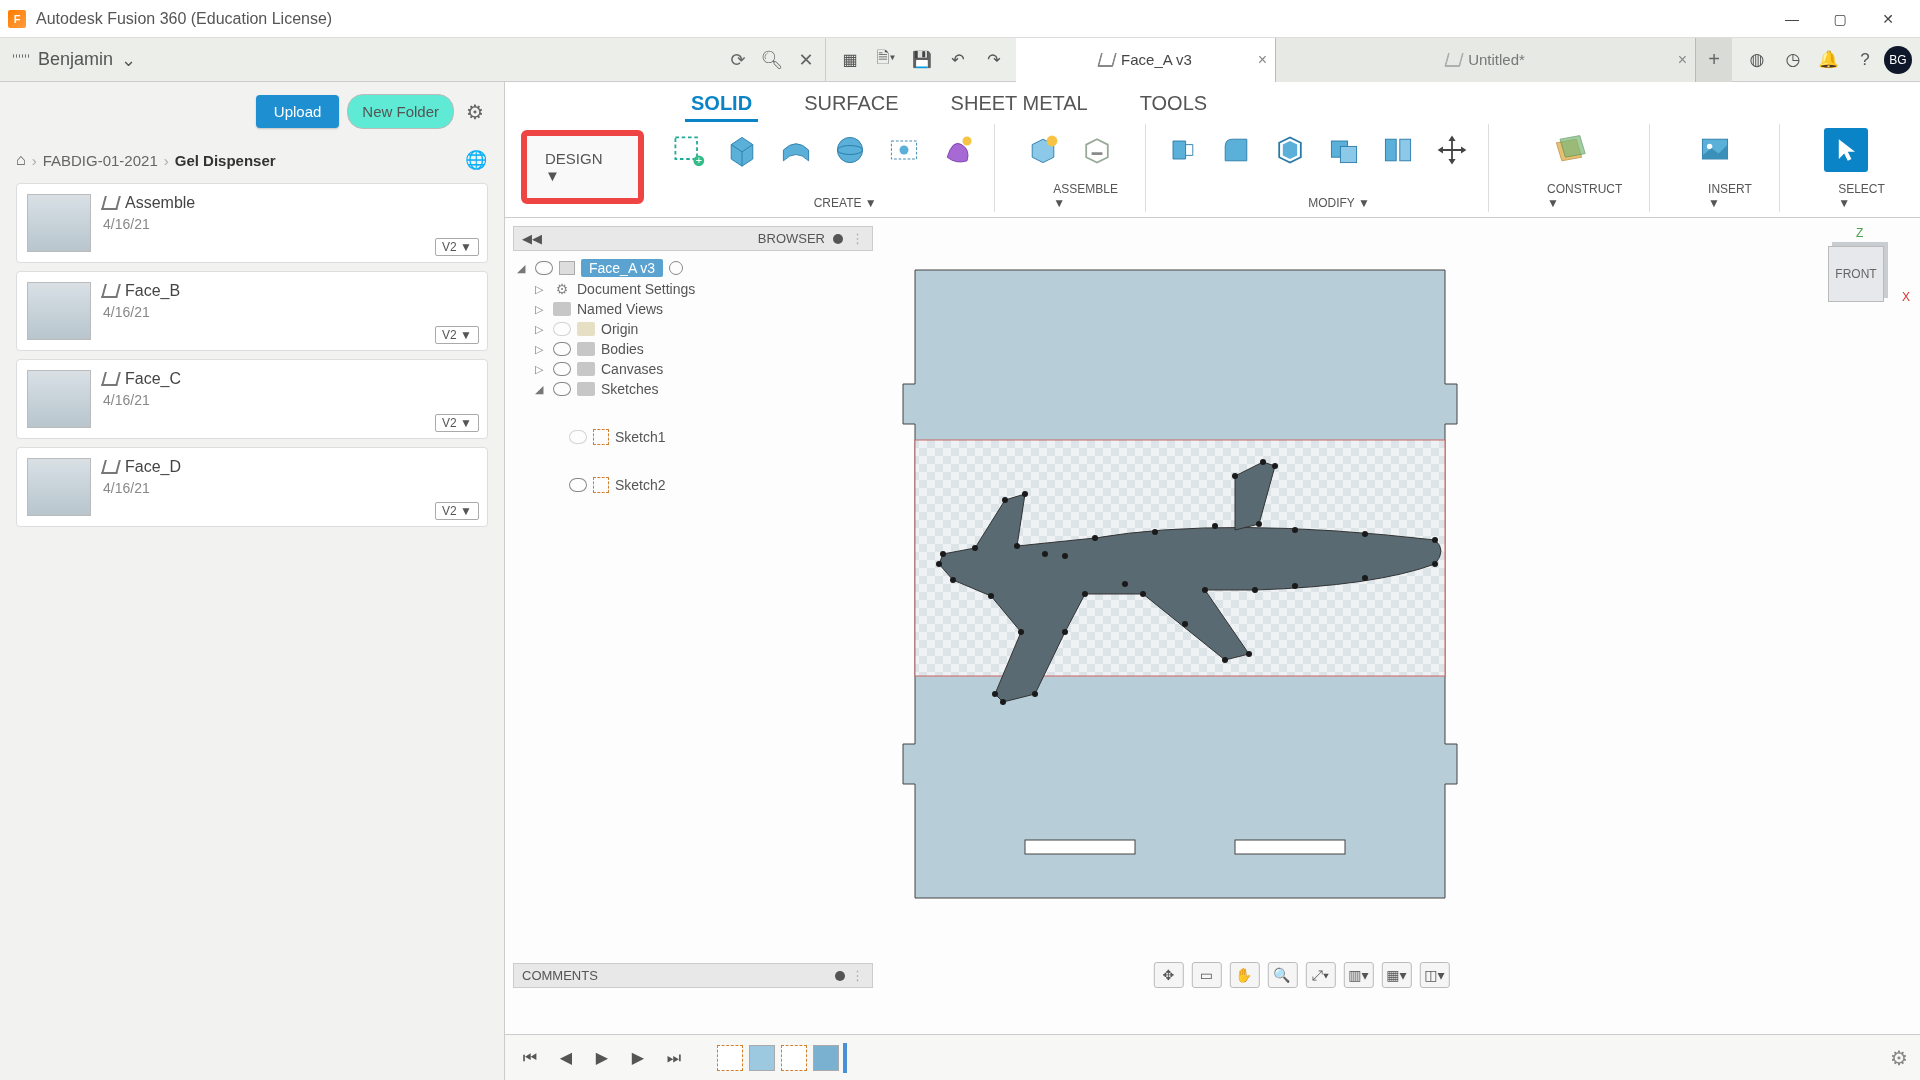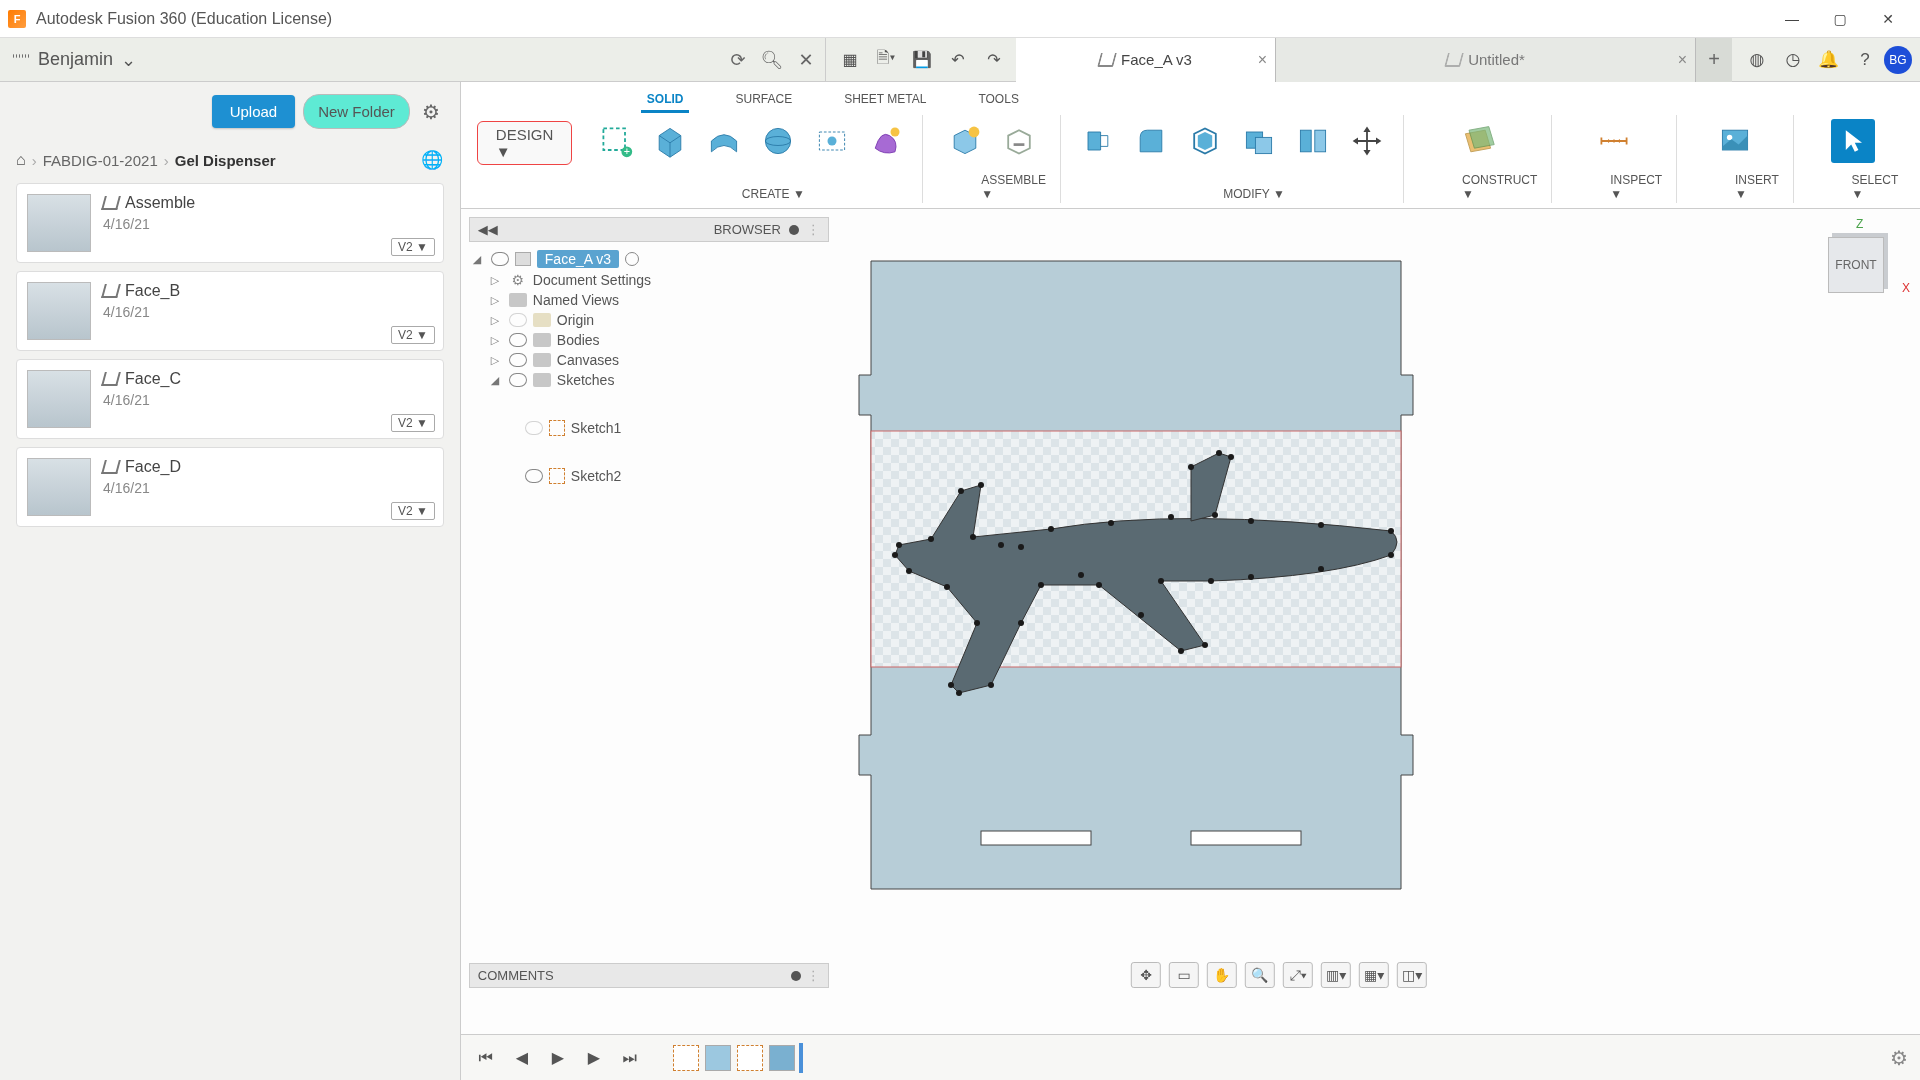--- a/index.html
+++ b/index.html
@@ -23,21 +23,21 @@
 
 .tabs-area { flex: 1; display: flex; align-items: stretch; background: #d8dbd6; height: 44px; }
 .doctab { display:flex;align-items:center;gap:6px;padding:0 30px;background:#fff;border-right:1px solid #bbb;font-size:15px;color:#444;position:relative;min-width:260px;justify-content:center;}
 .doctab.inactive { background:#e7e9e5; color:#777;}
 .doctab .closetab { position:absolute;right:8px;font-size:16px;color:#888;cursor:pointer;}
 .doctab .tabicon{width:16px;height:14px;border:2px solid #888;border-top:none;border-radius:0 0 2px 2px;transform:skewX(-15deg);}
 .doctab.inactive .tabicon{opacity:.6;}
 .tabplus{width:36px;display:flex;align-items:center;justify-content:center;color:#666;font-size:20px;cursor:pointer;}
 .right-icons{display:flex;align-items:center;gap:2px;padding:0 8px;}
 .ricon{width:34px;height:34px;display:flex;align-items:center;justify-content:center;color:#555;font-size:17px;border-radius:50%;cursor:pointer;}
-.avatar-bg{width:28px;height:28px;border-radius:50%;background:#1d4ed8;color:#fff;font-size:12px;display:flex;align-items:center;justify-content:center;}
+.avatar-bg{width:28px;height:28px;border-radius:50%;background:#0f172a;color:#fff;font-size:12px;display:flex;align-items:center;justify-content:center;}
 
 .app-body { display: flex; height: calc(1080px - 38px - 44px); }
 .leftpanel { width: 505px; background: #f2f2f0; border-right: 1px solid #ccc; display:flex;flex-direction:column; }
 .dp-tabs { display:flex; padding: 10px 16px 0; gap:0;}
 .dp-tab { flex:1; text-align:center; padding:8px; border:1px solid #bbb; font-size:15px; background:#fff; cursor:pointer;}
 .dp-tab.active { background:#fff; }
 .dp-tab.inactive { background:#eee; color:#666;}
 .dp-tabs .dp-tab:first-child{border-radius:4px 0 0 4px;}
 .dp-tabs .dp-tab:last-child{border-radius:0 4px 4px 0;border-left:none;}
 .dp-actions { display:flex; justify-content:flex-end; gap:8px; padding:12px 16px; align-items:center;}
@@ -54,30 +54,30 @@
 .filecard{display:flex;gap:12px;padding:10px;background:#fff;border:1px solid #ddd;border-radius:4px;margin-bottom:8px;align-items:flex-start;position:relative;cursor:pointer;}
 .filecard.active{border:2px solid #3da0d8;background:#f4fbff;}
 .filecard .thumb{width:64px;height:58px;background:linear-gradient(#d8e0e5,#b8c5cd);border:1px solid #bbb;display:flex;align-items:center;justify-content:center;color:#666;font-size:10px;}
 .filecard .meta{flex:1;}
 .filecard .fname{display:flex;align-items:center;gap:6px;font-size:16px;color:#444;font-weight:500;}
 .filecard .ficon{width:16px;height:14px;border:2px solid #777;border-top:none;transform:skewX(-15deg);}
 .filecard .fdate{font-size:14px;color:#888;margin-top:4px;}
 .filecard .vsel{position:absolute;right:8px;bottom:6px;border:1px solid #aaa;background:#fff;padding:1px 6px;font-size:12px;color:#555;border-radius:2px;cursor:pointer;}
 
 .mainarea{flex:1;display:flex;flex-direction:column;background:#fff;}
-.ribbon-tabs{display:flex;gap:40px;padding:6px 40px 0 180px;font-size:12px;color:#555;}
+.ribbon-tabs{display:flex;gap:40px;padding:6px 40px 0 180px;font-size:20px;color:#555;}
 .ribbon-tabs span{padding:4px 6px;cursor:pointer;}
 .ribbon-tabs .active{color:#0a84c6;border-bottom:3px solid #0a84c6;font-weight:600;}
 .ribbon{display:flex;align-items:flex-start;padding:2px 8px 0;border-bottom:1px solid #ccc;height:96px;}
 .rgroup{display:flex;flex-direction:column;align-items:center;border-right:1px solid #ddd;padding:0 14px;height:88px;justify-content:space-between;}
 .rgroup .icons{display:flex;gap:10px;align-items:center;padding-top:4px;}
 .ricon-lg{width:44px;height:44px;display:flex;align-items:center;justify-content:center;cursor:pointer;border-radius:3px;}
 .ricon-lg.selbox{background:#0a84c6;}
 .rgroup .glabel{font-size:12px;color:#555;padding-bottom:2px;margin-left:44px;}
-.design-btn{border:1px solid #ef4444;border-radius:6px;padding:4px 18px;font-size:15px;color:#555;margin:6px 8px;cursor:pointer;background:#f9f9f9;}
+.design-btn{border:6px solid #ef4444;border-radius:6px;padding:14px 18px;font-size:15px;color:#555;margin:6px 8px;cursor:pointer;background:#f9f9f9;}
 
 .canvas-wrap{flex:1;position:relative;background:#fdfdfd;}
 .browser-panel{position:absolute;left:8px;top:8px;width:360px;}
 .browser-hdr{background:#e8e8e8;border:1px solid #ccc;display:flex;align-items:center;padding:4px 8px;font-size:13px;color:#555;gap:8px;}
 .browser-hdr .bh-title{flex:1;text-align:right;}
 .browser-hdr .dot{width:10px;height:10px;border-radius:50%;background:#555;}
 .tree{padding:6px 0;font-size:14px;color:#555;}
 .tree-row{display:flex;align-items:center;gap:6px;padding:2px 4px;cursor:pointer;}
 .tree-row .tri{width:12px;color:#777;font-size:11px;}
 .tree-row .eye{width:18px;height:14px;border:1px solid #888;border-radius:50%/60%;position:relative;}
@@ -359,31 +359,20 @@
           <div class="ricon-lg">
               <svg class="ico" viewBox="0 0 40 40">
                 <path d="M6 12 L28 8 L34 28 L12 32 Z" fill="#e6b050" stroke="#b0842a" opacity=".8"></path>
                 <path d="M10 8 L32 4 L38 24 L16 28 Z" fill="#7ab87a" stroke="#4a8a4a" opacity=".7"></path>
               </svg>
             </div>
         </div>
         <div class="glabel"><span>CONSTRUCT</span> ▼</div>
       </div>
 
-      <div class="rgroup">
-        <div class="icons">
-          <div class="ricon-lg">
-              <svg class="ico" viewBox="0 0 40 40">
-                <path d="M6 20 L34 20 M6 16 L6 24 M34 16 L34 24" stroke="#d08030" stroke-width="2"></path>
-                <path d="M14 18 L14 22 M20 18 L20 22 M26 18 L26 22" stroke="#d08030"></path>
-              </svg>
-            </div>
-        </div>
-        <div class="glabel"><span>INSPECT</span> ▼</div>
-      </div>
 
       <div class="rgroup">
         <div class="icons">
           <div class="ricon-lg">
               <svg class="ico" viewBox="0 0 40 40">
                 <rect x="6" y="8" width="28" height="22" fill="#5ab0d8" stroke="#2a7aa8"></rect>
                 <circle cx="14" cy="16" r="3" fill="#fff"></circle>
                 <path d="M6 26 L16 18 L24 24 L34 14 L34 30 L6 30 Z" fill="#3a90b8"></path>
               </svg>
             </div>

